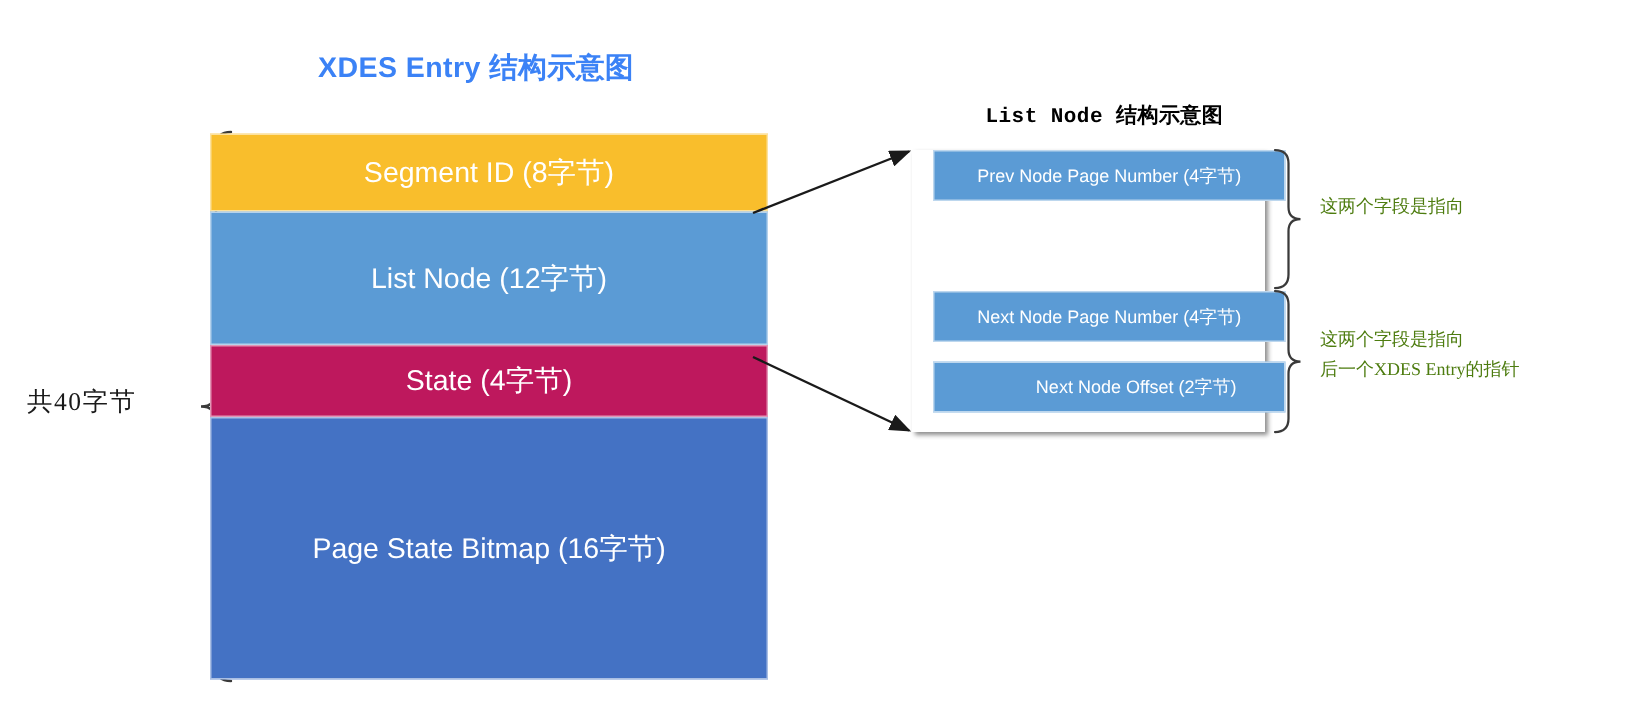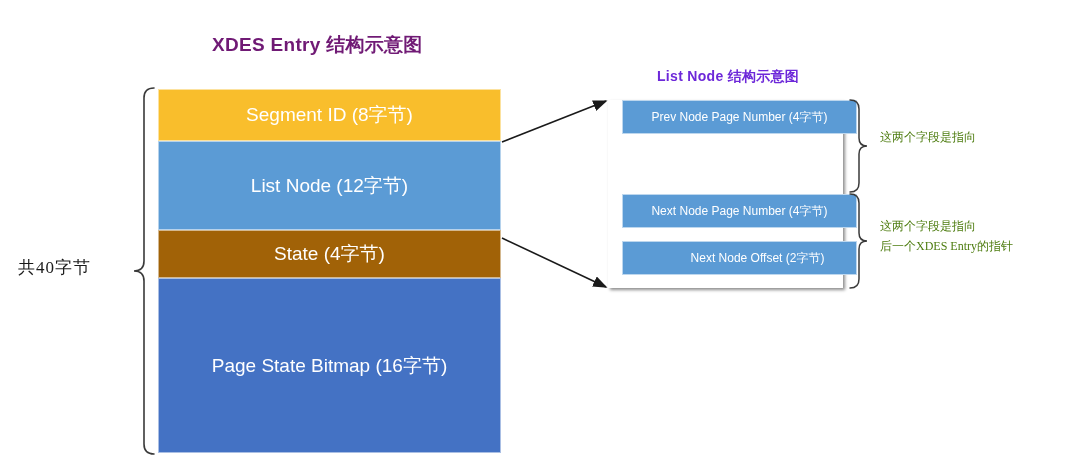--- a/index.html
+++ b/index.html
@@ -33,23 +33,23 @@
   }
   #title-listnode {
     left: 657px;
     top: 68px;
     font-size: 14px;
   }
 
   
   #xdes-stack {
     position: absolute;
-    left: 158px;
+    left: 140px;
     top: 89px;
-    width: 343px;
+    width: 372px;
     height: 364px;
   }
   .xdes-row {
     position: absolute;
     left: 0;
     width: 100%;
     box-sizing: border-box;
     display: flex;
     align-items: center;
     justify-content: center;
@@ -154,35 +154,35 @@
     white-space: nowrap;
   }
   #note-prev { left: 880px; top: 127px; }
   #note-next { left: 880px; top: 216px; }
 </style>
 </head>
 <body>
 
 <div id="canvas">
 
-  <div class="diagram-title" id="title-main" style="color: #701a75;">XDES Entry 结构示意图</div>
-
-  <div class="diagram-title" id="title-listnode" style="color: #6d28d9;">List Node 结构示意图</div>
+  <div class="diagram-title" id="title-main" style="color: #3b82f6;">XDES Entry 结构示意图</div>
+
+  <div class="diagram-title" id="title-listnode" style="color: #000000; font-family: Liberation Mono, monospace;">List Node 结构示意图</div>
 
   <div id="total-brace">
     <svg width="28" height="370" viewBox="0 0 28 370">
       <path d="M26 2 Q16 2 16 12 L16 175 Q16 185 6 185 Q16 185 16 195 L16 358 Q16 368 26 368" fill="none" stroke="#3a3a3a" stroke-width="1.6" stroke-linecap="round"></path>
     </svg>
   </div>
   <div id="total-label">共40字节</div>
 
   <div id="xdes-stack">
     <div class="xdes-row" id="row-segment-id" style="background: rgb(249, 190, 44);">Segment ID (8字节)</div>
     <div class="xdes-row" id="row-list-node" style="background: rgb(91, 155, 213);">List Node (12字节)</div>
-    <div class="xdes-row" id="row-state" style="background: #a16207; text-align: right;">State (4字节)</div>
+    <div class="xdes-row" id="row-state" style="background: #be185d; text-align: right;">State (4字节)</div>
     <div class="xdes-row" id="row-bitmap" style="background: rgb(68, 114, 196);">Page State Bitmap (16字节)</div>
   </div>
 
   <div id="listnode-stack">
     <div class="ln-row r0" style="background: rgb(91, 155, 213);">Prev Node Page Number (4字节)</div>
     <div class="ln-row r2" style="background: rgb(91, 155, 213);">Next Node Page Number (4字节)</div>
     <div class="ln-row r3" style="background: rgb(91, 155, 213);">Next Node Offset (2字节)</div>
   </div>
 
   <svg id="connectors">

